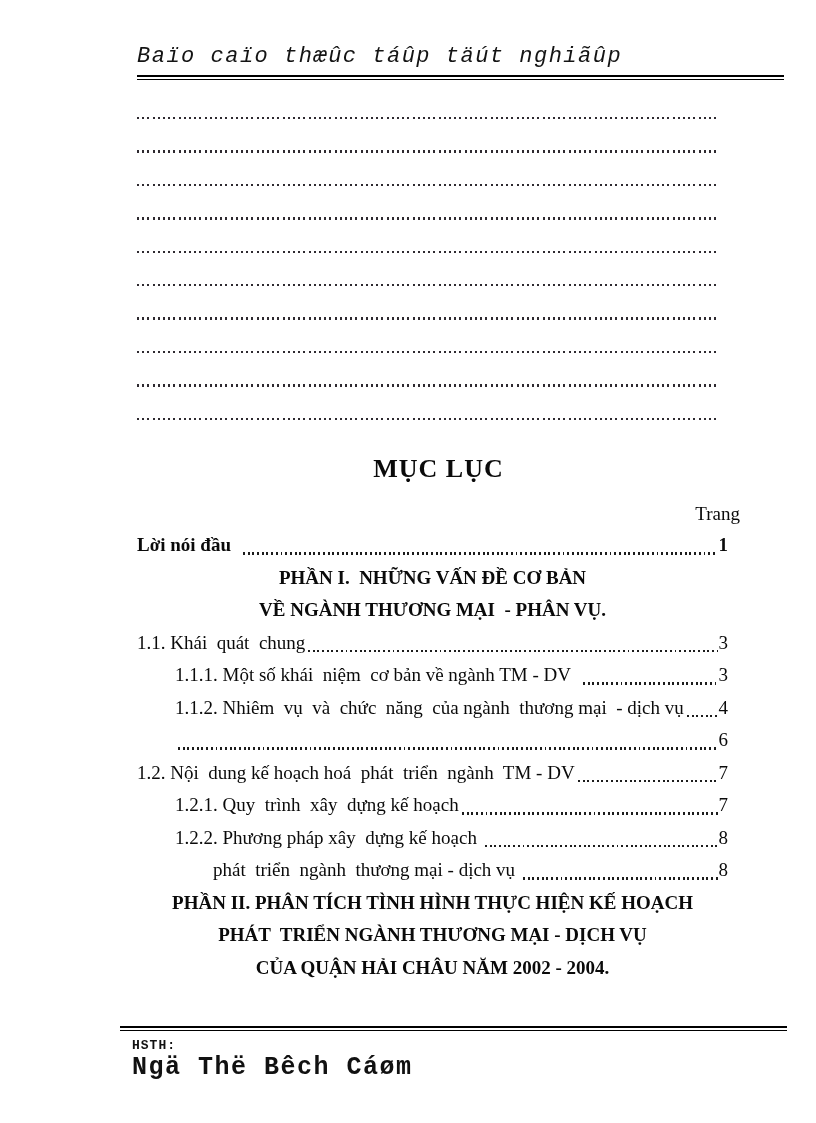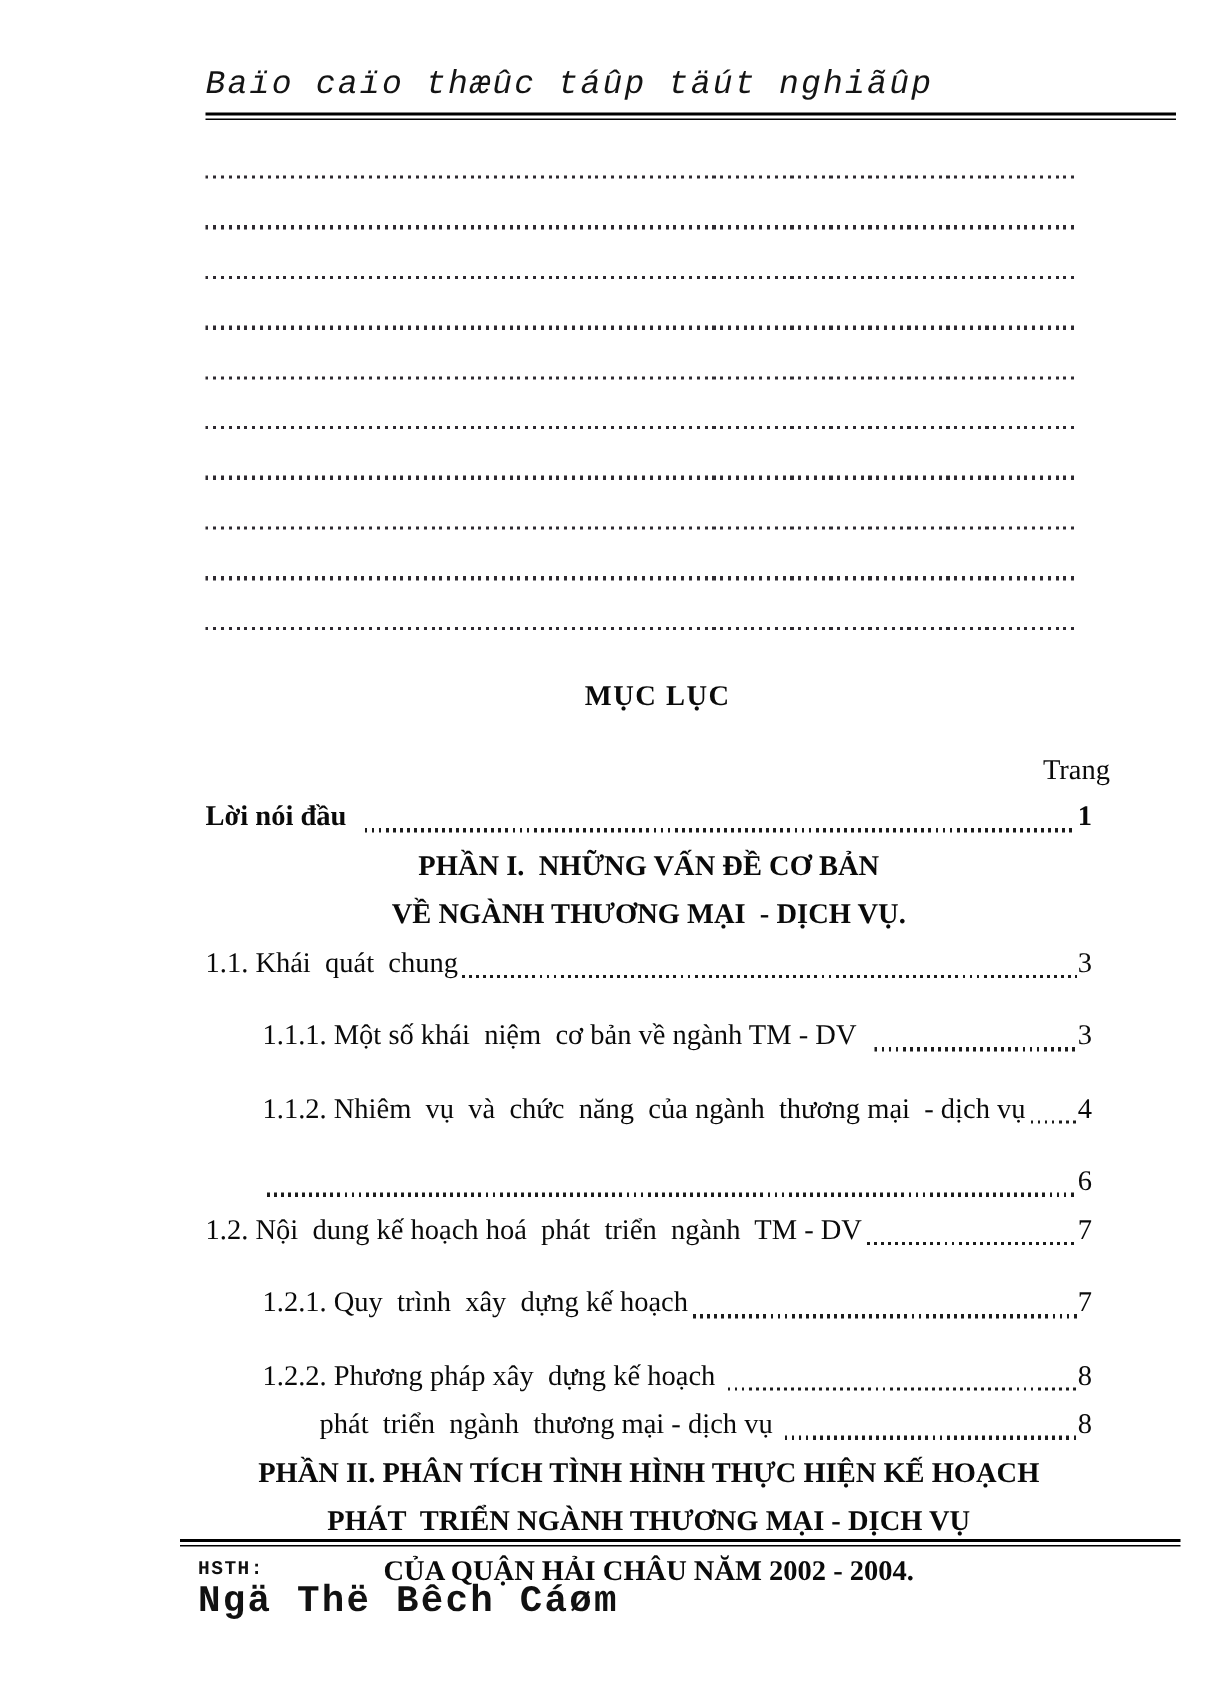--- a/index.html
+++ b/index.html
@@ -19,41 +19,41 @@
   
   .filler{position:absolute;top:116px;left:137px;width:582px;}
   .filler-line{height:32.4px;}
   .filler-line .dots{
     height:2.4px;margin-top:1px;
     background:repeating-linear-gradient(90deg,#2e2a30 0 2px,transparent 2px 5.2px);
   }
   
   .toc-title{
     position:absolute;top:454px;left:137px;width:603px;margin:0;
-    text-align:center;font-size:19px;font-weight:bold;letter-spacing:1px;color:#0a0a0a;
+    text-align:center;font-size:26px;font-weight:bold;letter-spacing:1px;color:#0a0a0a;
   }
   .trang-row{
     position:absolute;top:503px;left:137px;width:603px;
     text-align:right;font-size:19px;color:#0a0a0a;
   }
   
   .toc{position:absolute;top:529px;left:137px;width:591px;}
   .toc-row{
     display:flex;align-items:baseline;height:32.5px;line-height:32.5px;
     font-size:19px;white-space:pre;color:#0a0a0a;
   }
   .toc-row .t{flex:0 0 auto;}
   .leader{
     flex:1 1 auto;min-width:0;height:2.2px;margin:0 1px 7px 3px;align-self:flex-end;
     background:repeating-linear-gradient(90deg,#1c1c1c 0 1.9px,transparent 1.9px 4.7px);
   }
   .pg{flex:0 0 auto;}
   .bold{font-weight:bold;}
   .indent-0{padding-left:0;}
-  .indent-1{padding-left:38px;margin-top:16px;}
+  .indent-1{padding-left:38px;}
   .indent-2{padding-left:76px;}
   .toc-heading{
     height:32.5px;line-height:32.5px;font-size:19px;font-weight:bold;
     text-align:center;white-space:pre;color:#0a0a0a;
   }
   
   .footer{position:absolute;top:1026px;left:120px;right:71px;}
   .footer-text{
     margin-top:7px;padding-left:12px;
     font-family:"Liberation Mono","DejaVu Sans Mono",monospace;
@@ -108,21 +108,21 @@
       </div>
     </div>
 
   <h1 class="toc-title">MỤC LỤC</h1>
 
   <div class="trang-row">Trang</div>
 
   <div class="toc" id="toc">
       <div class="toc-row indent-0 bold"><span class="t">Lời nói đầu  </span><span class="leader"></span><span class="pg">1</span></div>
       <div class="toc-heading">PHẦN I.  NHỮNG VẤN ĐỀ CƠ BẢN</div>
-      <div class="toc-heading">VỀ NGÀNH THƯƠNG MẠI  - DỊCH VỤ.</div>
+      <div class="toc-heading">VỀ NGÀNH THƯƠNG MẠI  - PHÂN VỤ.</div>
       <div class="toc-row indent-0"><span class="t">1.1. Khái  quát  chung</span><span class="leader"></span><span class="pg">3</span></div>
       <div class="toc-row indent-1"><span class="t">1.1.1. Một số khái  niệm  cơ bản về ngành TM - DV  </span><span class="leader"></span><span class="pg">3</span></div>
       <div class="toc-row indent-1"><span class="t">1.1.2. Nhiêm  vụ  và  chức  năng  của ngành  thương mại  - dịch vụ</span><span class="leader"></span><span class="pg">4</span></div>
       <div class="toc-row indent-1"><span class="leader"></span><span class="pg">6</span></div>
       <div class="toc-row indent-0"><span class="t">1.2. Nội  dung kế hoạch hoá  phát  triển  ngành  TM - DV</span><span class="leader"></span><span class="pg">7</span></div>
       <div class="toc-row indent-1"><span class="t">1.2.1. Quy  trình  xây  dựng kế hoạch</span><span class="leader"></span><span class="pg">7</span></div>
       <div class="toc-row indent-1"><span class="t">1.2.2. Phương pháp xây  dựng kế hoạch </span><span class="leader"></span><span class="pg">8</span></div>
       <div class="toc-row indent-2"><span class="t">phát  triển  ngành  thương mại - dịch vụ </span><span class="leader"></span><span class="pg">8</span></div>
       <div class="toc-heading">PHẦN II. PHÂN TÍCH TÌNH HÌNH THỰC HIỆN KẾ HOẠCH</div>
       <div class="toc-heading">PHÁT  TRIỂN NGÀNH THƯƠNG MẠI - DỊCH VỤ</div>

